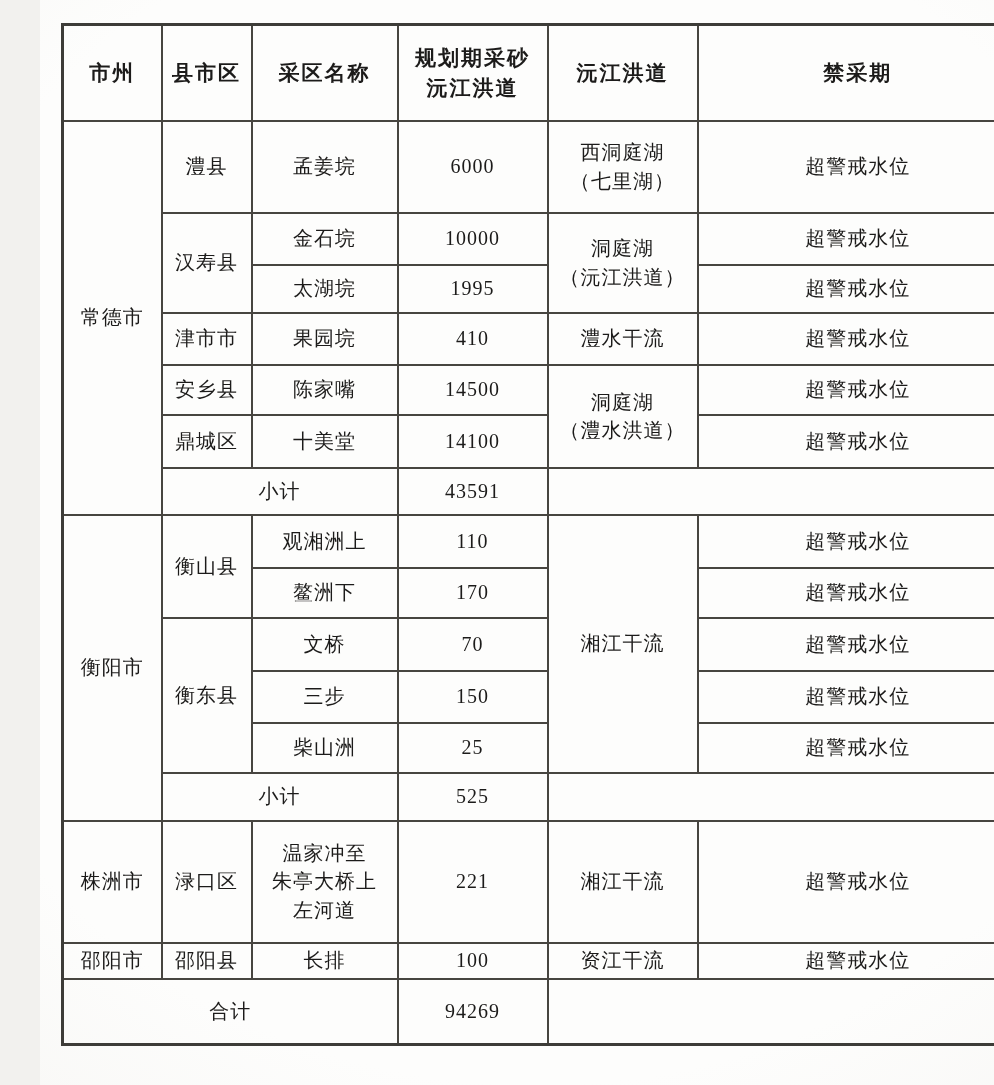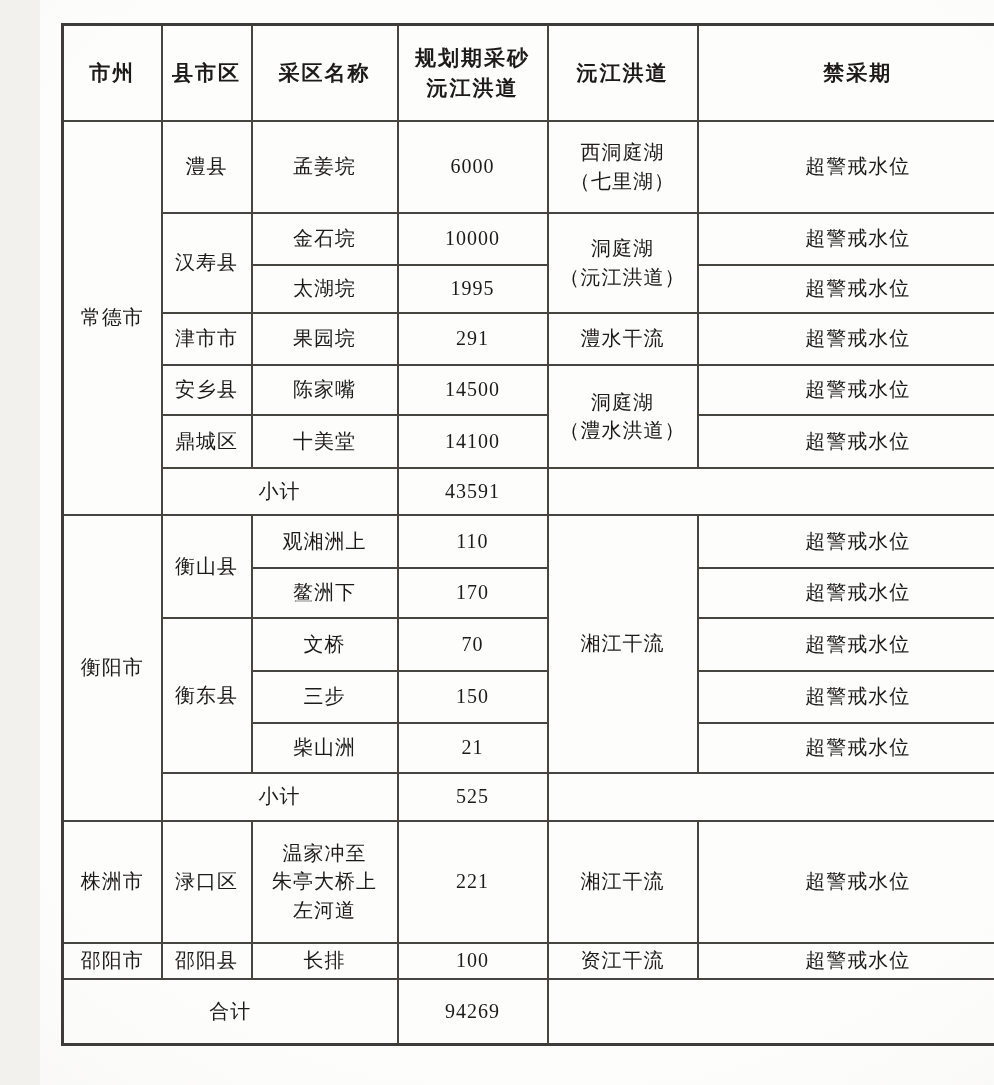--- a/index.html
+++ b/index.html
@@ -89,21 +89,21 @@
       <td>超警戒水位</td>
     </tr>
     <tr style="height:48px">
       <td>太湖垸</td>
       <td class="num">1995</td>
       <td>超警戒水位</td>
     </tr>
     <tr style="height:52px">
       <td>津市市</td>
       <td>果园垸</td>
-      <td class="num">291</td>
+      <td class="num">410</td>
       <td>澧水干流</td>
       <td>超警戒水位</td>
     </tr>
     <tr style="height:50px">
       <td>安乡县</td>
       <td>陈家嘴</td>
       <td class="num">14500</td>
       <td rowspan="2" class="pre">洞庭湖
 （澧水洪道）</td>
       <td>超警戒水位</td>
@@ -139,21 +139,21 @@
       <td class="num">70</td>
       <td>超警戒水位</td>
     </tr>
     <tr style="height:52px">
       <td>三步</td>
       <td class="num">150</td>
       <td>超警戒水位</td>
     </tr>
     <tr style="height:50px">
       <td>柴山洲</td>
-      <td class="num">21</td>
+      <td class="num">25</td>
       <td>超警戒水位</td>
     </tr>
     <tr style="height:48px">
       <td colspan="2">小计</td>
       <td class="num b">525</td>
       <td colspan="2"></td>
     </tr>
 
     <tr style="height:122px">
       <td>株洲市</td>

